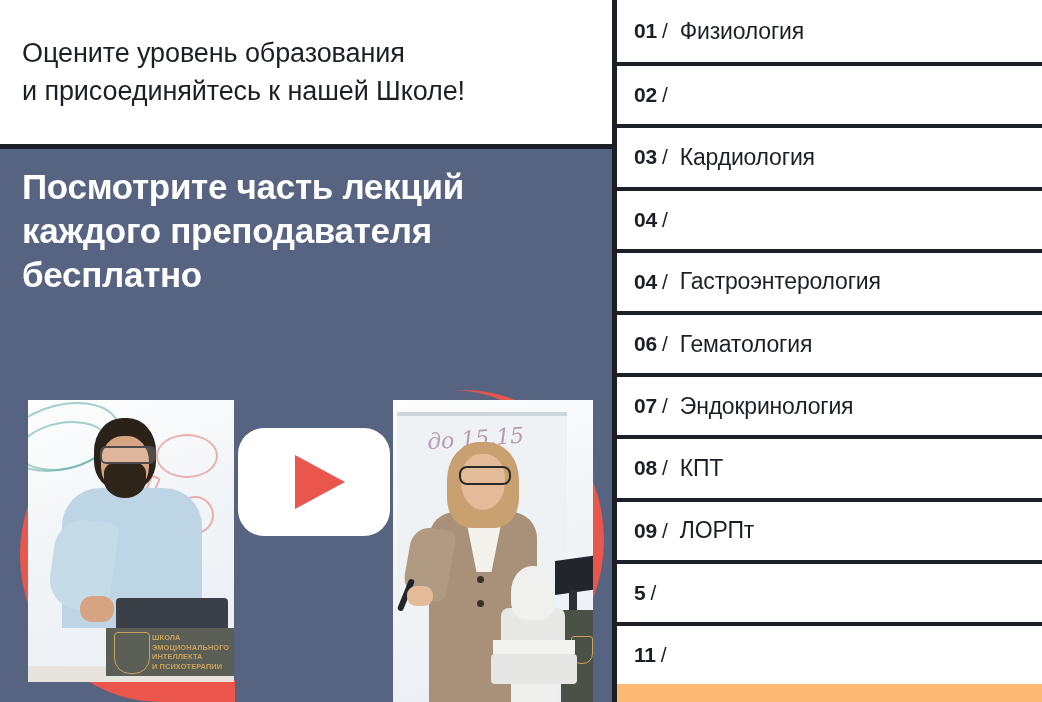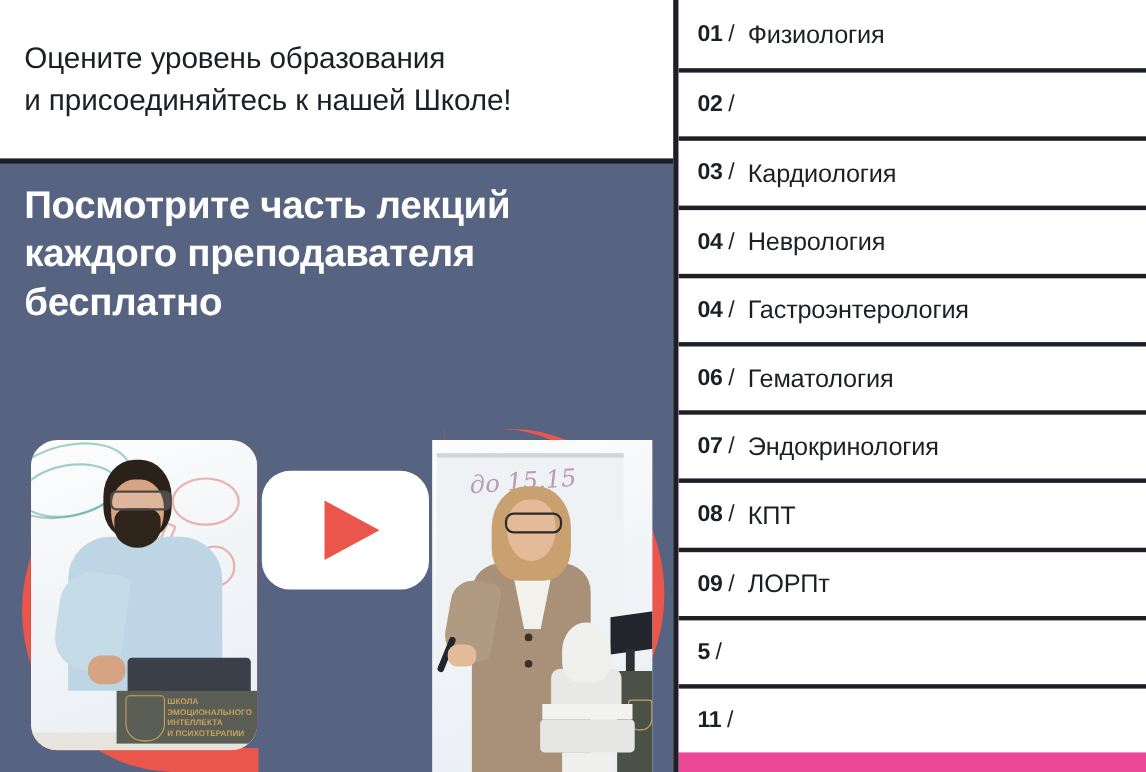--- a/index.html
+++ b/index.html
@@ -113,22 +113,21 @@
     border-bottom-left-radius: 170px 180px;
   }
 
   #left-photo {
     position: absolute;
     left: 28px;
     top: 400px;
     width: 206px;
     height: 282px;
     overflow: hidden;
-    background: #7f1d1d;
-    border-radius: 24px;
+    background: #0c4a6e;
   }
 
   
   #right-arc {
     position: absolute;
     left: 404px;
     top: 390px;
     width: 200px;
     height: 300px;
     border-top-right-radius: 185px 200px;
@@ -188,21 +187,21 @@
     height: 702px;
     background: #1d1f27;
   }
 
   #topics-list {
     position: absolute;
     left: 617px;
     top: 0;
     width: 425px;
     height: 702px;
-    background: #ec4899;
+    background: #fdba74;
   }
 
   .topic-row {
     position: relative;
     box-sizing: border-box;
     height: 62.2px;
     display: flex;
     align-items: center;
     padding-left: 17px;
     border-top: 4px solid #1d1f27;
@@ -644,21 +643,20 @@
         <span class="topic-slash">/</span>
       </div>
       <div class="topic-row">
         <span class="topic-num">03</span>
         <span class="topic-slash">/</span>
         <span class="topic-label">Кардиология</span>
       </div>
       <div class="topic-row">
         <span class="topic-num">04</span>
         <span class="topic-slash">/</span>
-        <span class="topic-label">Неврология</span>
       </div>
       <div class="topic-row">
         <span class="topic-num">04</span>
         <span class="topic-slash">/</span>
         <span class="topic-label">Гастроэнтерология</span>
       </div>
       <div class="topic-row">
         <span class="topic-num">06</span>
         <span class="topic-slash">/</span>
         <span class="topic-label">Гематология</span>

